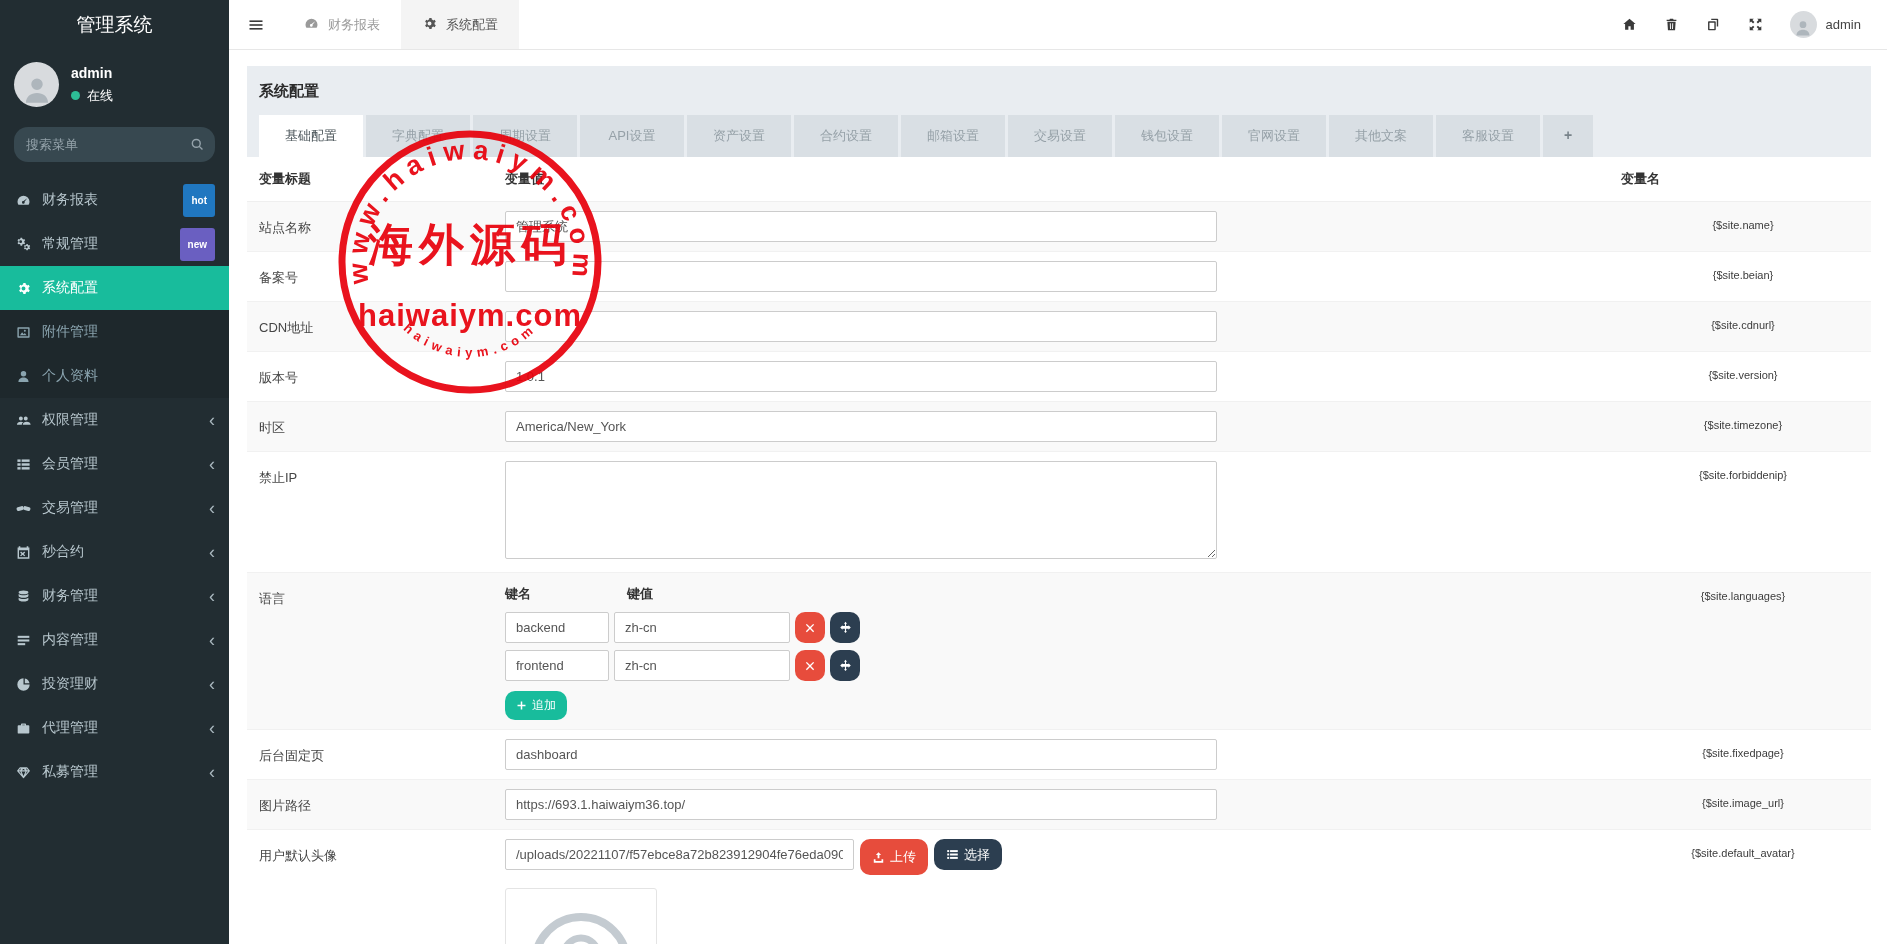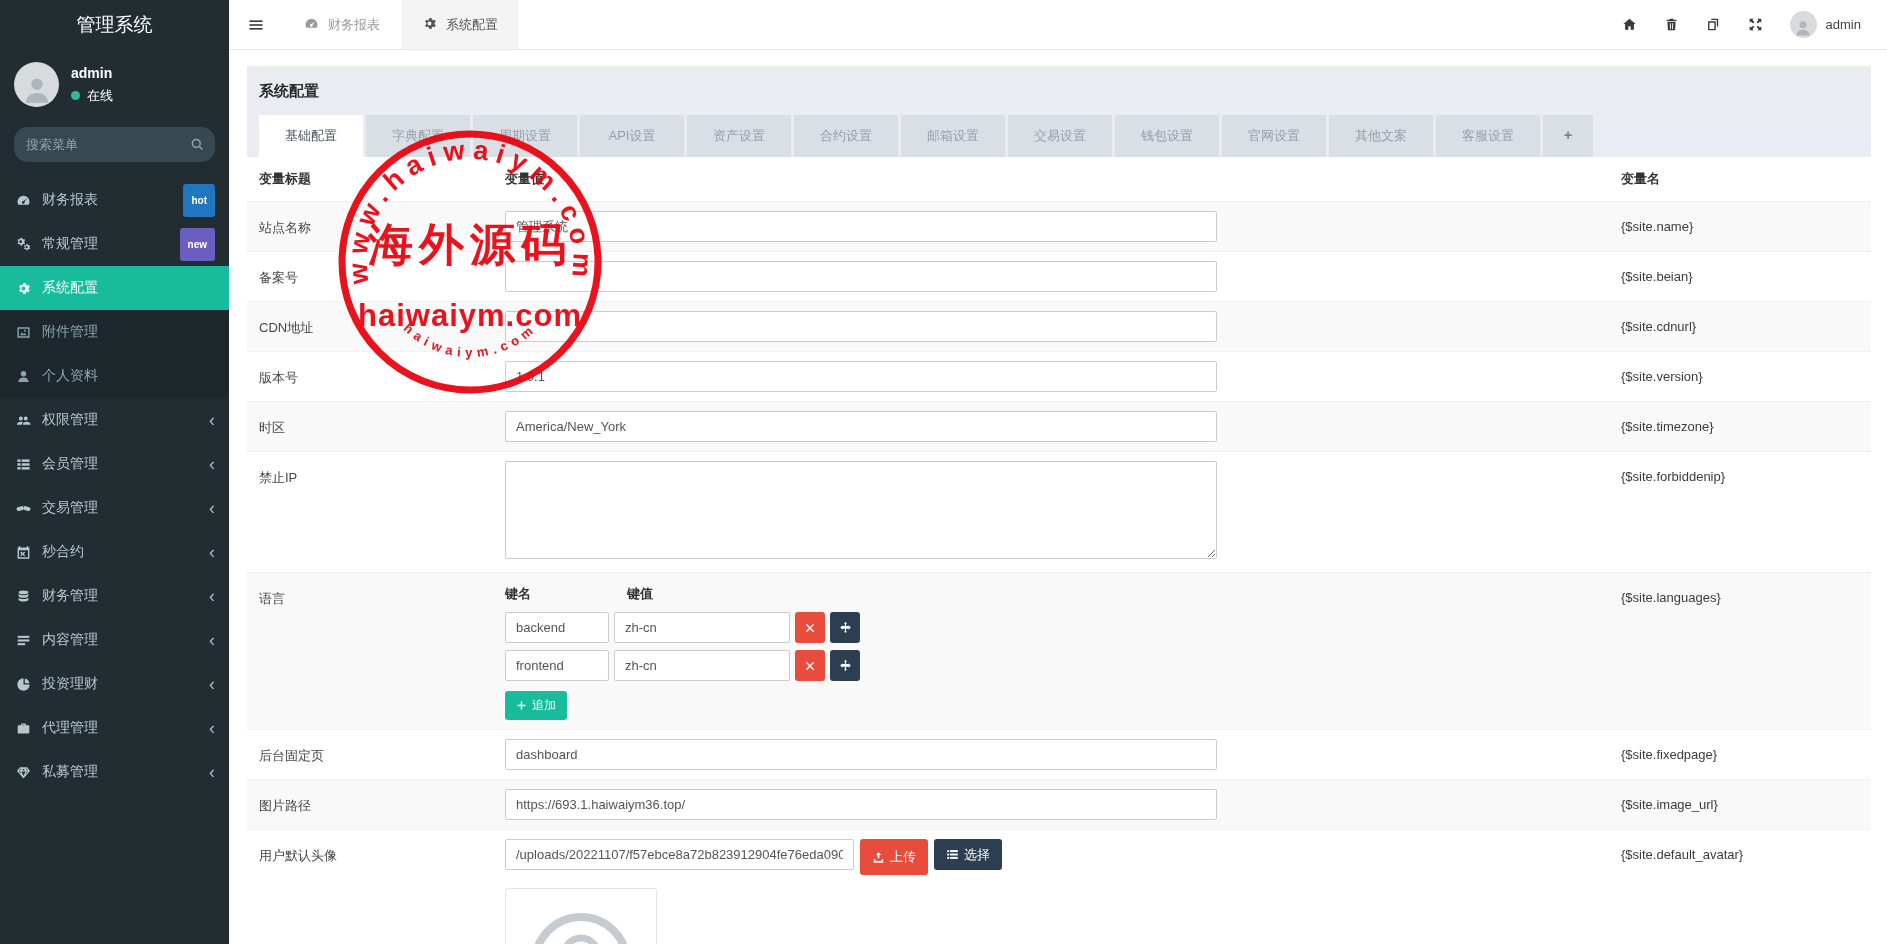--- a/index.html
+++ b/index.html
@@ -55,29 +55,29 @@
   .tab.plus{width:50px;color:#78838a;font-weight:bold;font-size:14px;}
 
   .thead{display:flex;padding:13px 0;border-bottom:1px solid #efefef;
     font-weight:bold;font-size:13px;color:#333;}
   .col-label{width:258px;padding-left:12px;flex:none;}
   .col-value{width:712px;flex:none;}
   .col-name{margin-left:auto;width:250px;flex:none;padding-right:6px;}
   .trow{display:flex;align-items:flex-start;padding:9px 0;border-bottom:1px solid #f1f1f1;}
   .trow.striped{background:#f9f9f9;}
   .trow .col-label{font-size:13px;color:#464646;padding-top:8px;}
-  .trow .col-name{font-size:13px;color:#3c3c3c;padding-top:8px;}
+  .trow .col-name{font-size:11px;color:#3c3c3c;padding-top:8px;text-align:center;}
   .inp{width:100%;height:31px;border:1px solid #ccc;border-radius:2px;padding:0 10px;
     font-size:13px;color:#555;background:#fff;outline:none;font-family:inherit;}
   textarea.inp{height:98px;padding-top:6px;resize:both;}
   .lang-head{display:flex;gap:18px;font-size:13px;font-weight:bold;color:#333;margin:3px 0 9px;}
   .lh-key{width:104px;}.lh-val{width:176px;}
   .lang-row{display:flex;gap:5px;margin-bottom:7px;}
   .lang-key{width:104px;}.lang-val{width:176px;}
-  .btn{border:none;border-radius:3px;color:#fff;font-size:12px;cursor:pointer;
+  .btn{border:none;border-radius:10px;color:#fff;font-size:12px;cursor:pointer;
     display:inline-flex;align-items:center;justify-content:center;gap:5px;font-family:inherit;}
   .btn-x{width:30px;height:31px;background:#e74c3c;}
   .btn-move{width:30px;height:31px;background:#2c3e50;}
   .btn-append{height:29px;padding:0 11px;background:#18bc9c;margin-top:3px;}
   .btn-upload{height:36px;padding:0 12px;background:#e74c3c;font-size:13px;}
   .btn-choose{height:31px;padding:0 12px;background:#2c3e50;font-size:13px;}
   .avatar-cell{display:flex;gap:6px;}
   .avatar-input{width:349px;}
   .preview{margin-top:13px;width:152px;height:150px;border:1px solid #e4e4e4;border-radius:3px;
     background:#fff;display:flex;justify-content:center;padding-top:8px;}

